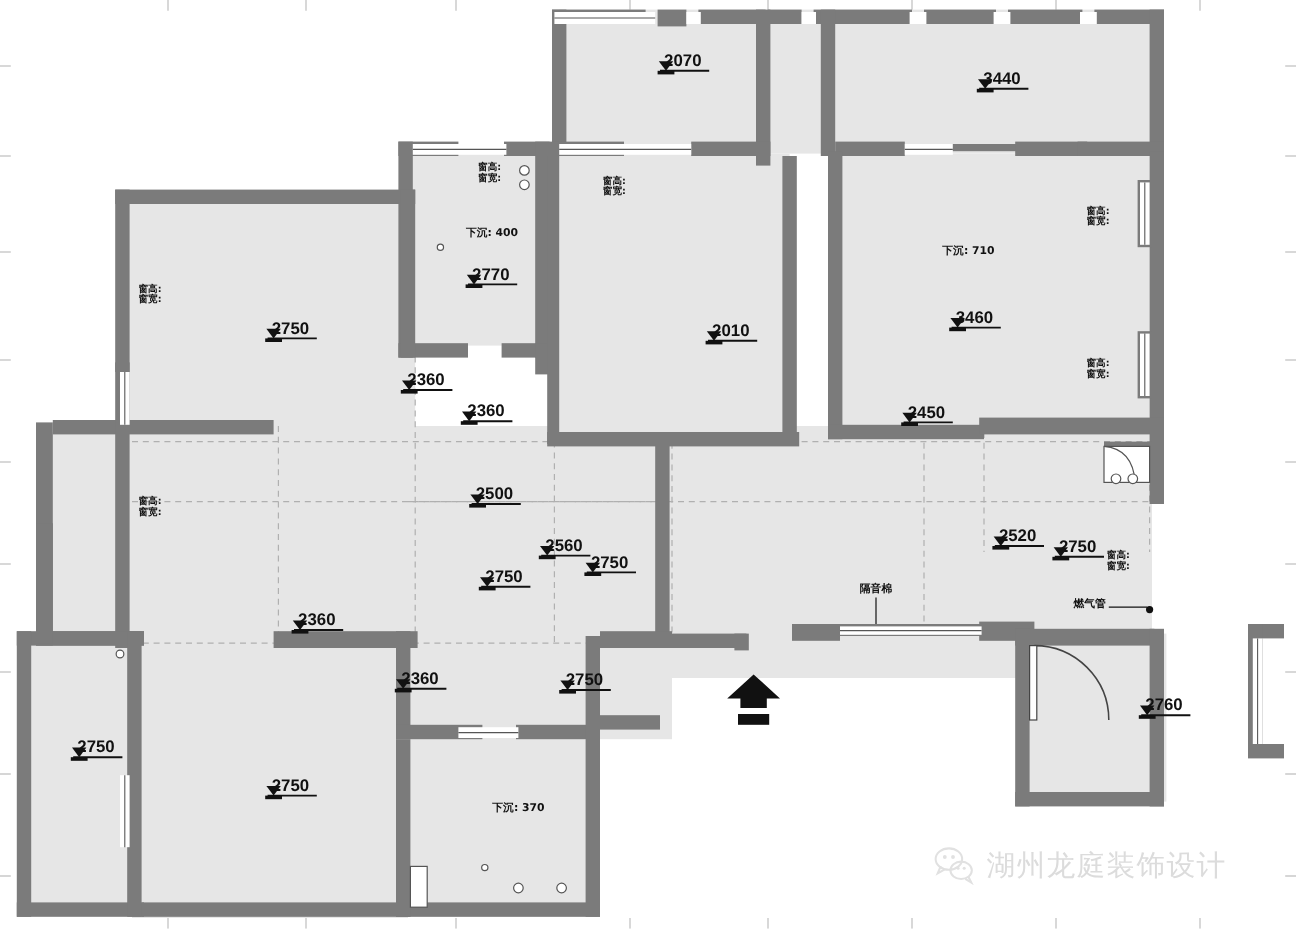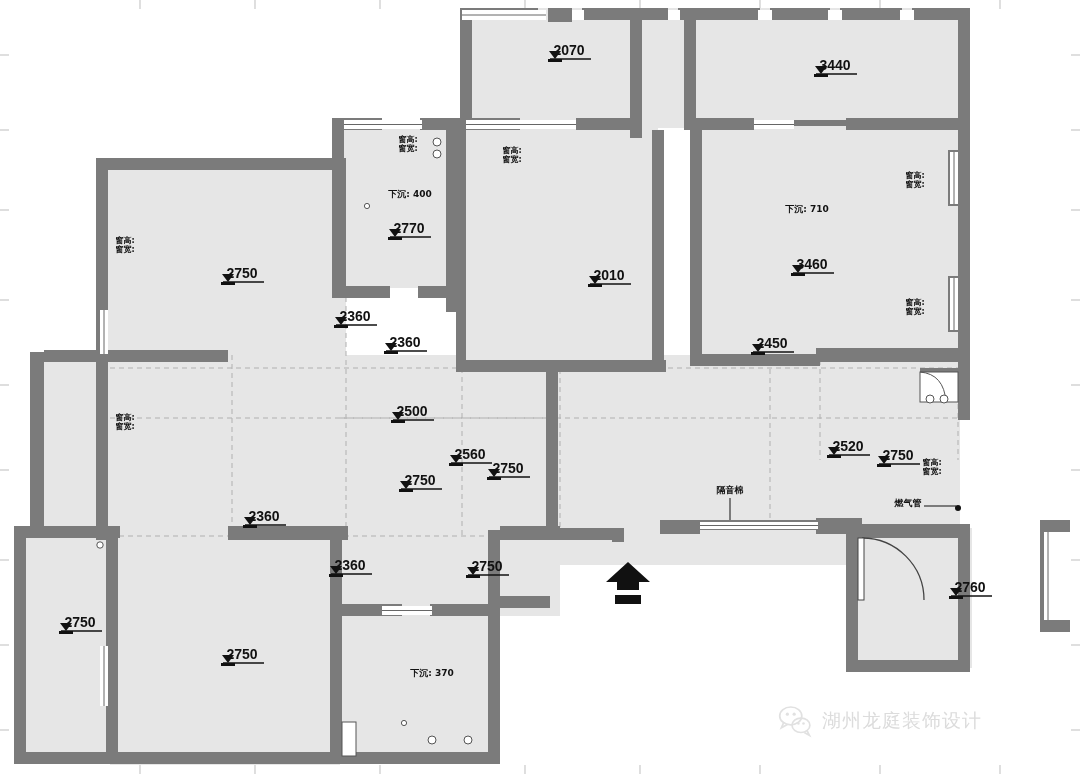--- a/index.html
+++ b/index.html
@@ -4,21 +4,21 @@
 <title>Floor Plan</title>
 <style>
   html,body{margin:0;padding:0;background:#ffffff;}
   body{
     font-family:"Liberation Sans","DejaVu Sans",sans-serif;
     width:1080px;height:774px;overflow:hidden;position:relative;
   }
   #plan{position:absolute;left:0;top:0;width:1080px;height:774px;}
   .wm{
     position:absolute;display:flex;align-items:center;gap:10px;
-    color:#dcdcdc;font-size:19px;letter-spacing:1px;
+    color:#dcdcdc;font-size:24px;letter-spacing:1px;
     font-family:"DejaVu Sans",sans-serif;white-space:nowrap;
     user-select:none;pointer-events:none;
   }
   .wm-mark{width:34px;height:34px;opacity:.85;}
 </style>
 </head>
 <body>
 
 <svg id="plan" viewBox="0 0 1080 774">
   <defs>

